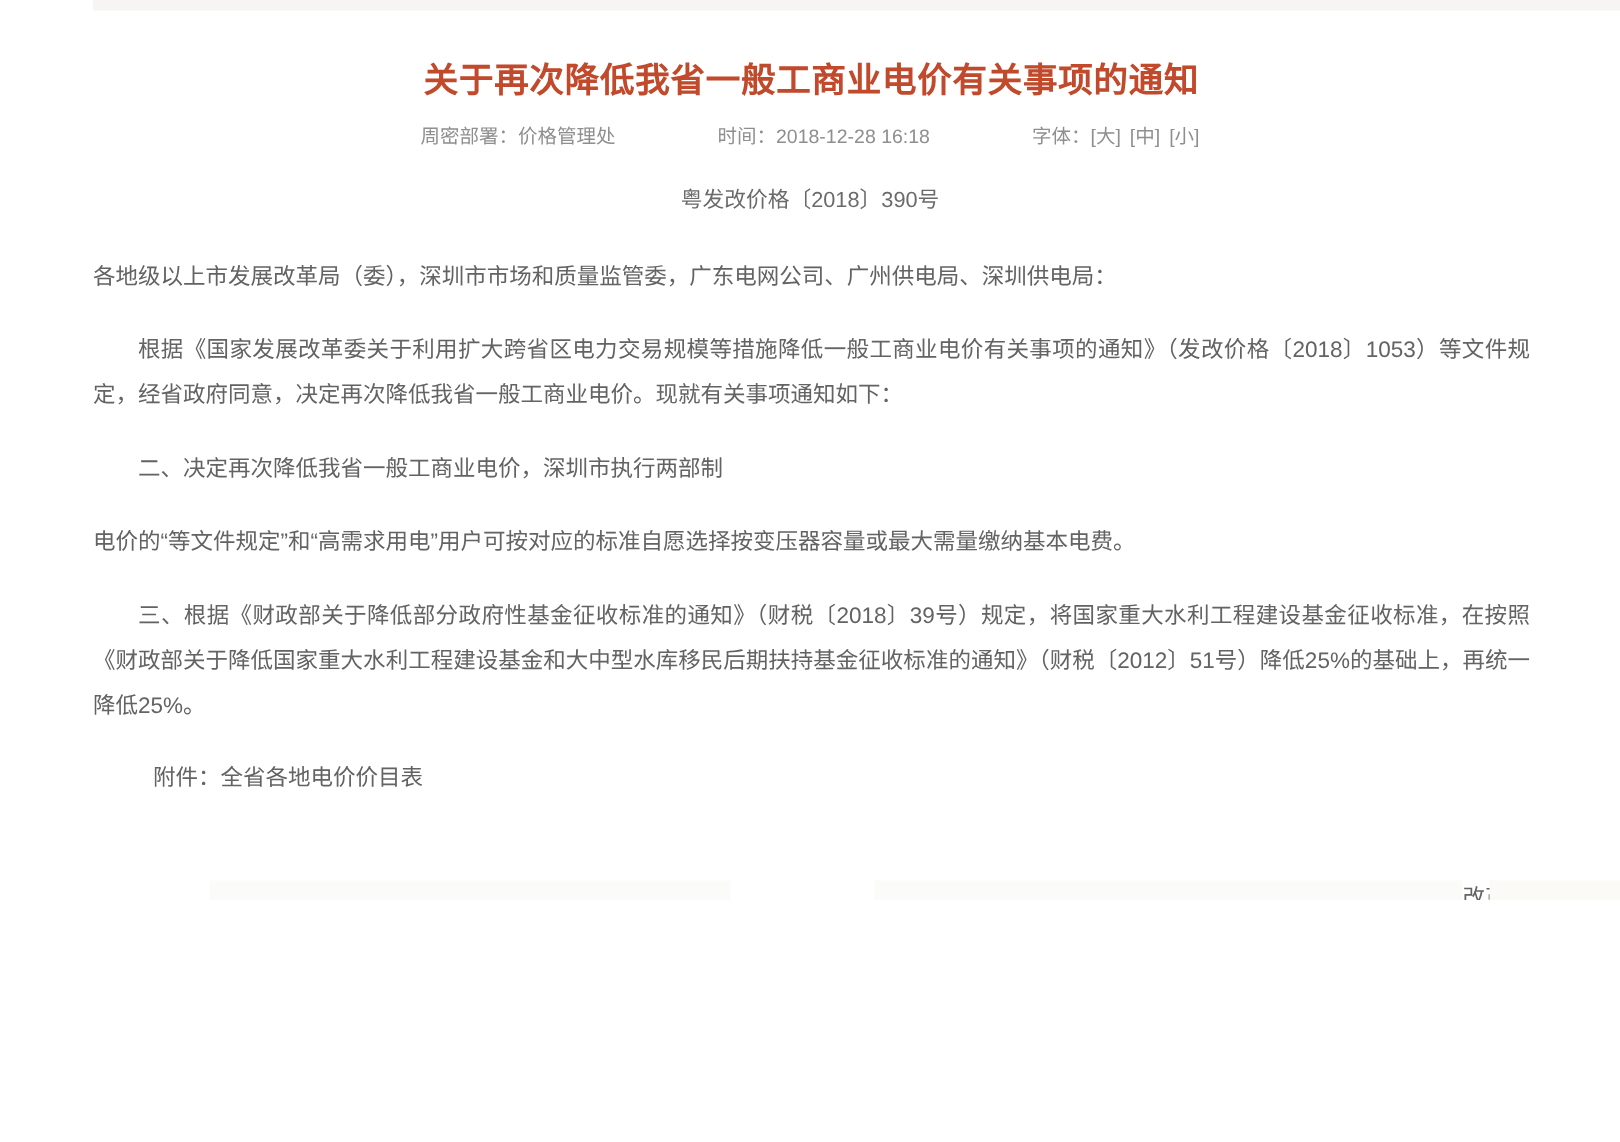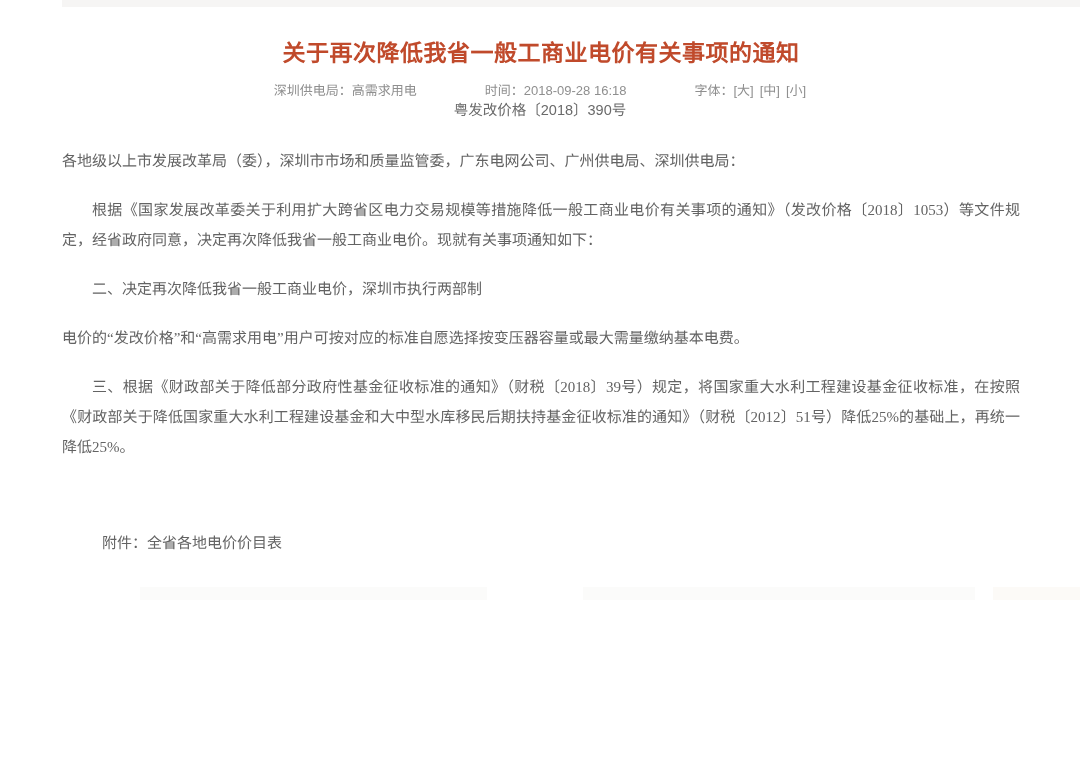--- a/index.html
+++ b/index.html
@@ -42,42 +42,42 @@
     line-height: 18px;
   }
   .meta-item { white-space: nowrap; }
   .font-links { display: inline-flex; gap: 6px; }
   .font-links a {
     color: #8f8f8f;
     text-decoration: none;
     cursor: pointer;
   }
   .doc-number {
+    margin-top: 24px;
     text-align: center;
     font-size: 14.5px;
     color: #6a6a6a;
     line-height: 20px;
   }
   .body-text {
     margin: 26px 60px 0 62px;
     font-size: 15px;
     color: #636363;
     text-align: justify;
   }
   .body-text p.para {
     margin: 0;
     padding: 0;
     line-height: 30px;
-    font-family: Liberation Serif, serif;
   }
   .body-text p.para + p.para { margin-top: 19px; }
   .body-text p.para.indented { text-indent: 2em; }
 
   .attachment-line {
-    margin: 66px 60px 0 62px;
+    margin: 18px 60px 0 62px;
     padding-left: 40px;
     font-size: 15px;
     color: #636363;
     line-height: 30px;
   }
   .signature-block {
     margin: 50px 60px 0 62px;
     text-align: right;
     font-size: 15px;
     color: #636363;
@@ -86,43 +86,43 @@
 </style>
 </head>
 <body>
 
 <div class="page">
   <div class="edge-strip top"></div>
 
   <h1 class="doc-title" style="color: rgb(192, 74, 43);">关于再次降低我省一般工商业电价有关事项的通知</h1>
 
   <div class="meta-row">
-    <span class="meta-item"><span>深圳供电局：</span><span>高需求用电</span></span>
-    <span class="meta-item"><span>时间：</span><span>2018-09-28 16:18</span></span>
+    <span class="meta-item"><span>周密部署：</span><span>价格管理处</span></span>
+    <span class="meta-item"><span>时间：</span><span>2018-12-28 16:18</span></span>
     <span class="meta-item">
       <span>字体：</span><span class="font-links">
           <a href="#">[大]</a>
           <a href="#">[中]</a>
           <a href="#">[小]</a>
         </span>
     </span>
   </div>
 
   <div class="doc-number">粤发改价格〔2018〕390号</div>
 
   <div class="body-text">
 
       <p class="para">各地级以上市发展改革局（委），深圳市市场和质量监管委，广东电网公司、广州供电局、深圳供电局：</p>
 
       <p class="para indented">根据《国家发展改革委关于利用扩大跨省区电力交易规模等措施降低一般工商业电价有关事项的通知》（发改价格〔2018〕1053）等文件规定，经省政府同意，决定再次降低我省一般工商业电价。现就有关事项通知如下：</p>
 
 
       <p class="para indented">二、决定再次降低我省一般工商业电价，深圳市执行两部制</p>
 
-      <p class="para">电价的“发改价格”和“高需求用电”用户可按对应的标准自愿选择按变压器容量或最大需量缴纳基本电费。</p>
+      <p class="para">电价的“等文件规定”和“高需求用电”用户可按对应的标准自愿选择按变压器容量或最大需量缴纳基本电费。</p>
 
       <p class="para indented">三、根据《财政部关于降低部分政府性基金征收标准的通知》（财税〔2018〕39号）规定，将国家重大水利工程建设基金征收标准，在按照《财政部关于降低国家重大水利工程建设基金和大中型水库移民后期扶持基金征收标准的通知》（财税〔2012〕51号）降低25%的基础上，再统一降低25%。</p>
 
 
     </div>
 
   <div class="attachment-line">附件：全省各地电价价目表</div>
 
   <div class="signature-block">
     <div class="signer">广东省发展改革委</div>

